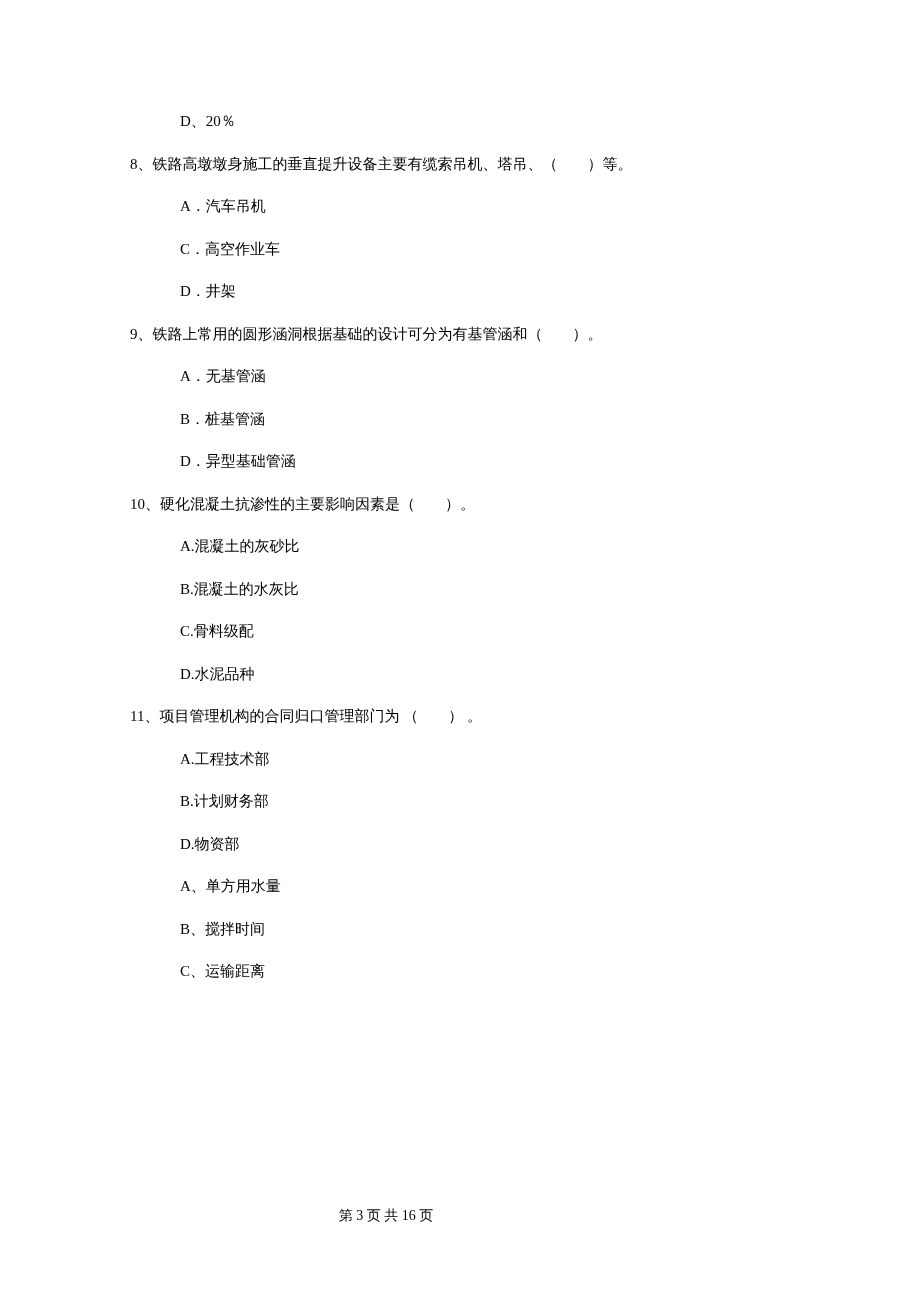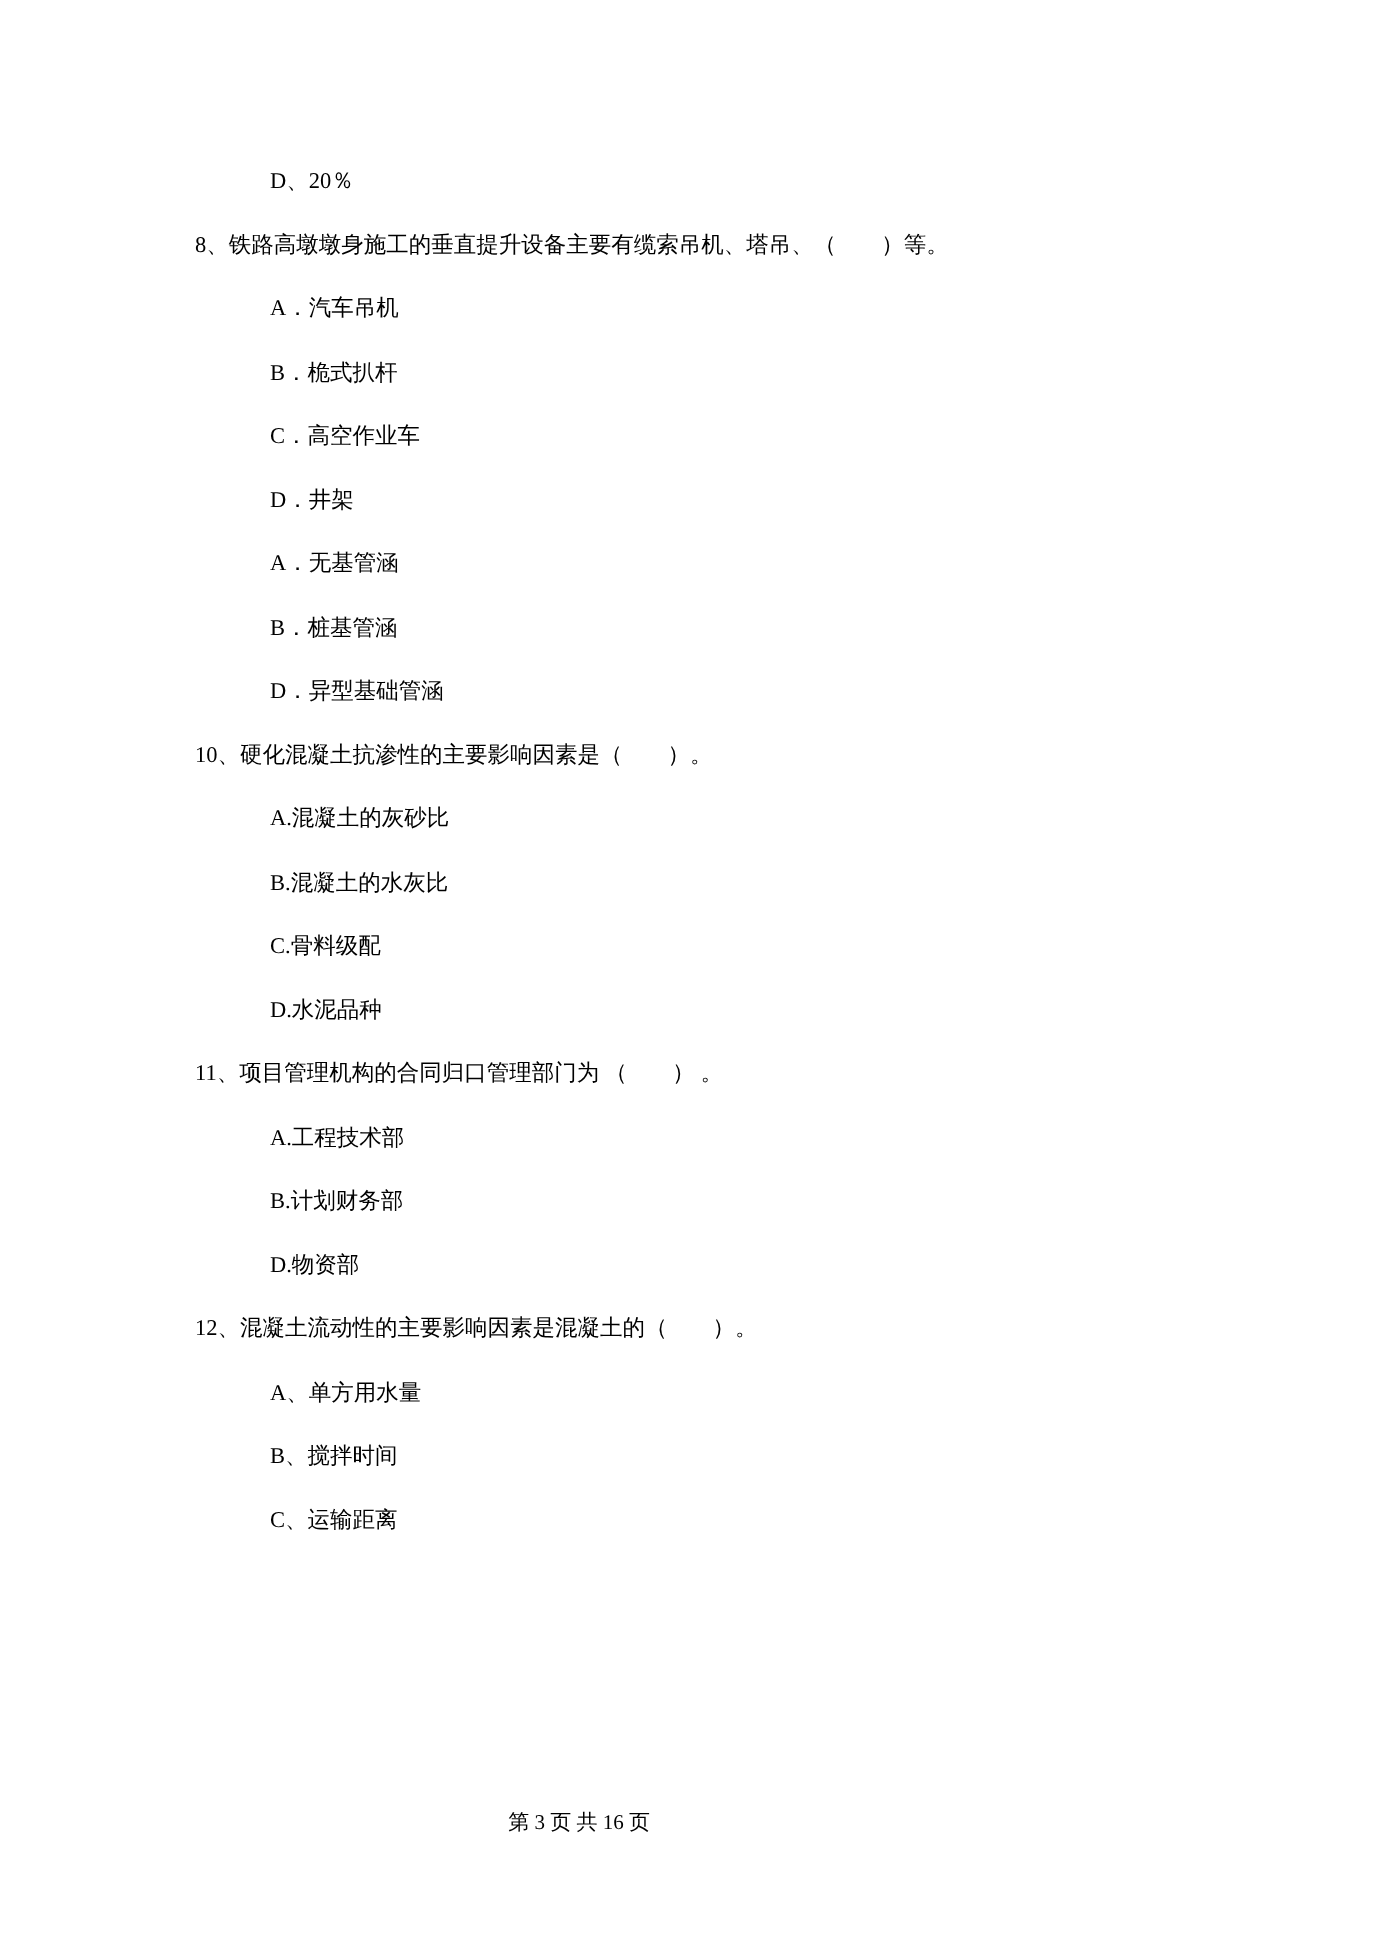--- a/index.html
+++ b/index.html
@@ -34,39 +34,38 @@
 </style>
 </head>
 <body>
 
 <div class="page">
 
   <div class="opt-indent">D、20％</div>
 
   <div class="q-line"><span>8、</span><span>铁路高墩墩身施工的垂直提升设备主要有缆索吊机、塔吊、（　　）等。</span></div>
   <div class="opt-indent">A．汽车吊机</div>
-  <div class="opt-indent">B．桅式扒杆</div>
   <div class="opt-indent">C．高空作业车</div>
   <div class="opt-indent">D．井架</div>
 
+  <div class="q-line"><span>9、</span><span>铁路上常用的圆形涵洞根据基础的设计可分为有基管涵和（　　）。</span></div>
   <div class="opt-indent">A．无基管涵</div>
   <div class="opt-indent">B．桩基管涵</div>
   <div class="opt-indent">D．异型基础管涵</div>
 
   <div class="q-line"><span>10、</span><span>硬化混凝土抗渗性的主要影响因素是（　　）。</span></div>
   <div class="opt-indent">A.混凝土的灰砂比</div>
   <div class="opt-indent">B.混凝土的水灰比</div>
   <div class="opt-indent">C.骨料级配</div>
   <div class="opt-indent">D.水泥品种</div>
 
   <div class="q-line"><span>11、</span><span>项目管理机构的合同归口管理部门为 （　　） 。</span></div>
   <div class="opt-indent">A.工程技术部</div>
   <div class="opt-indent">B.计划财务部</div>
   <div class="opt-indent">D.物资部</div>
 
-  <div class="q-line"><span>12、</span><span>混凝土流动性的主要影响因素是混凝土的（　　）。</span></div>
   <div class="opt-indent">A、单方用水量</div>
   <div class="opt-indent">B、搅拌时间</div>
   <div class="opt-indent">C、运输距离</div>
 
 </div>
 
 <div class="footer">第 3 页 共 16 页</div>
 
 </body></html>

